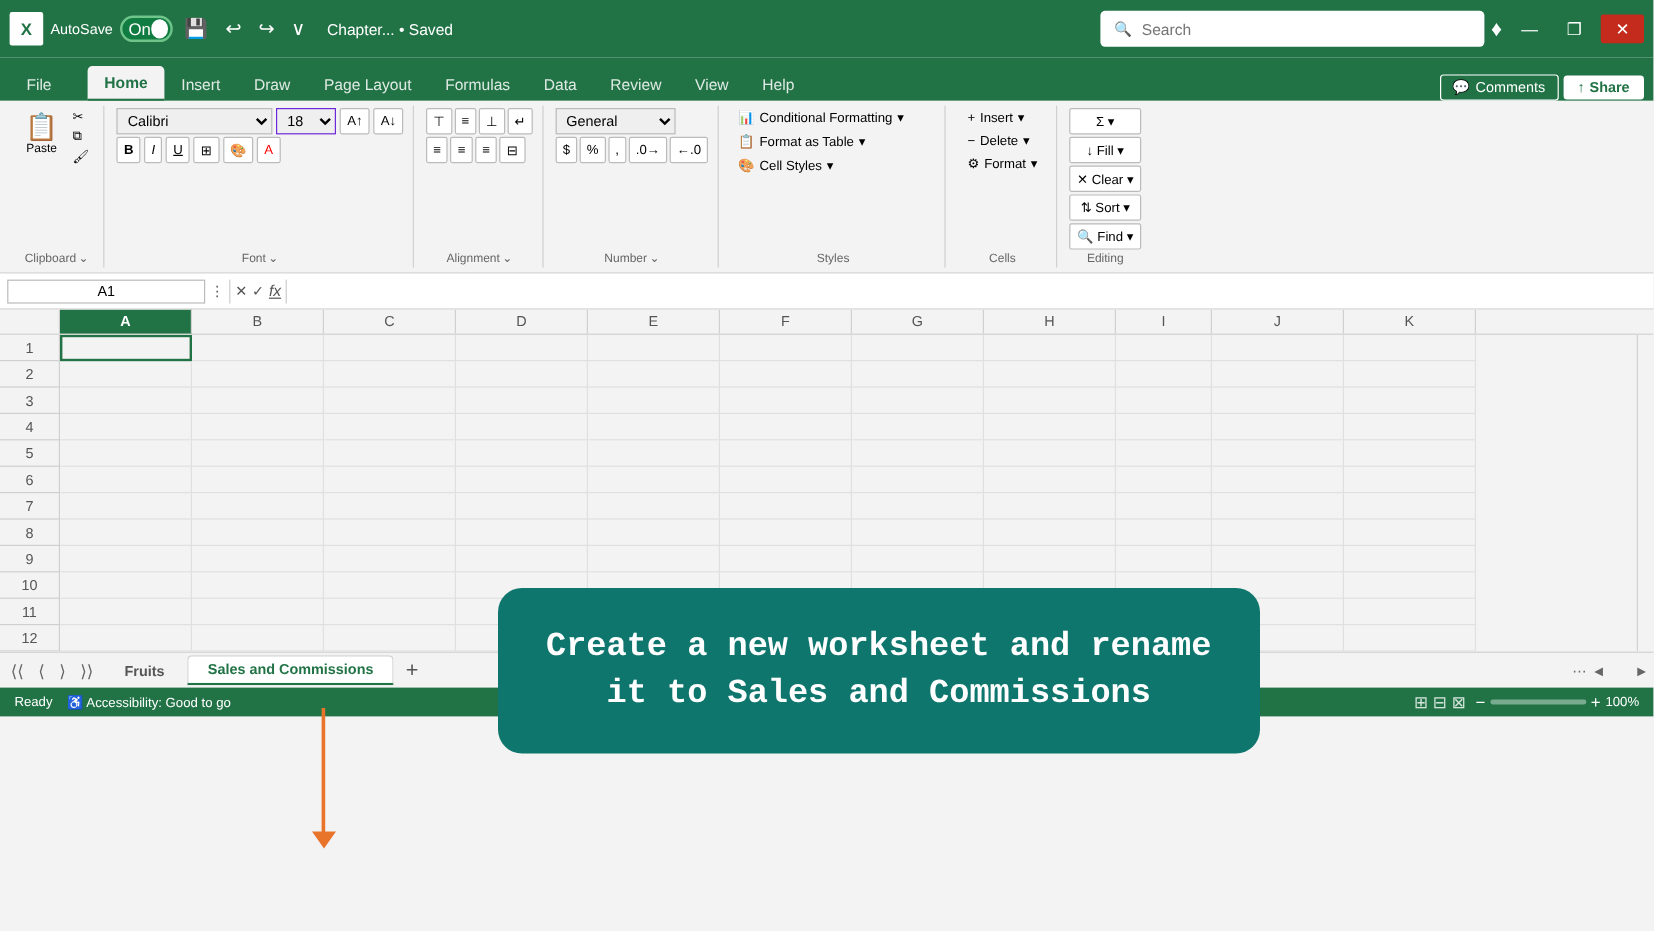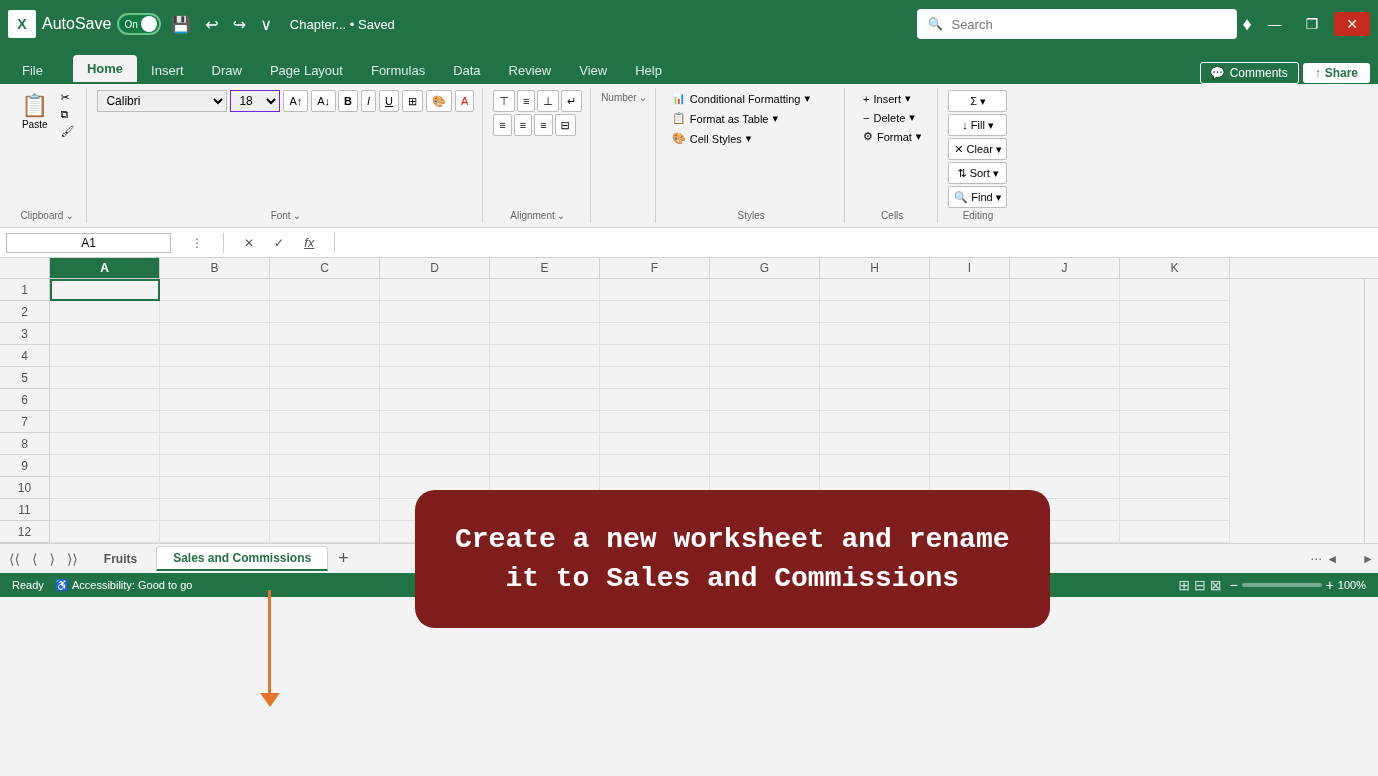--- a/index.html
+++ b/index.html
@@ -4,21 +4,21 @@
   <style>
     * { box-sizing: border-box; margin: 0; padding: 0; }
     body { font-family: 'Segoe UI', Arial, sans-serif; font-size: 12px; background: #f3f3f3; overflow: hidden; width: 1378px; height: 776px; }
 
     
     .title-bar {
       display: flex; align-items: center; background: #217346; height: 48px; padding: 0 8px; gap: 6px; color: white;
     }
     .title-bar-left { display: flex; align-items: center; gap: 6px; flex: 1; }
     .excel-logo { background: #fff; color: #217346; font-weight: bold; font-size: 14px; width: 28px; height: 28px; display: flex; align-items: center; justify-content: center; border-radius: 2px; }
-    .autosave-label { font-size: 16px; color: #fff; }
+    .autosave-label { font-size: 12px; color: #fff; }
     .autosave-toggle { background: #107c41; border: 2px solid #6fc48a; border-radius: 12px; width: 44px; height: 22px; display: flex; align-items: center; padding: 2px; cursor: pointer; }
     .autosave-knob { background: white; border-radius: 50%; width: 16px; height: 16px; margin-left: auto; }
     .title-bar-icon { color: white; font-size: 16px; cursor: pointer; padding: 4px; }
     .search-box {
       display: flex; align-items: center; background: #fff; border-radius: 4px; padding: 4px 12px; gap: 8px; width: 320px; height: 30px;
     }
     .search-box input { border: none; outline: none; font-size: 13px; width: 100%; color: #333; }
     .title-bar-right { display: flex; align-items: center; gap: 8px; }
     .win-btn { color: white; font-size: 14px; cursor: pointer; padding: 4px 8px; }
     .win-close { background: #c42b1c; padding: 4px 12px; border-radius: 2px; }
@@ -34,36 +34,36 @@
 
     
     .ribbon { display: flex; background: #f3f3f3; border-bottom: 1px solid #d0d0d0; padding: 4px 8px; gap: 2px; min-height: 88px; align-items: stretch; }
     .ribbon-group { display: flex; flex-direction: column; align-items: center; padding: 2px 8px; border-right: 1px solid #d0d0d0; min-width: fit-content; }
     .ribbon-group:last-child { border-right: none; }
     .ribbon-group-content { display: flex; align-items: flex-start; gap: 3px; flex: 1; }
     .ribbon-group-label { font-size: 10px; color: #666; margin-top: 2px; display: flex; align-items: center; gap: 2px; }
     .ribbon-btn { display: flex; flex-direction: column; align-items: center; padding: 3px 5px; border-radius: 3px; cursor: pointer; font-size: 10px; min-width: 32px; }
     .ribbon-btn-large { font-size: 22px; }
     .small-btn { padding: 1px 4px; border-radius: 2px; cursor: pointer; font-size: 11px; border: none; background: transparent; }
-    .font-group-controls { display: flex; flex-direction: row; gap: 2px; justify-content: space-between; }
+    .font-group-controls { display: flex; flex-direction: column; gap: 2px; justify-content: space-between; }
     .font-row { display: flex; align-items: center; gap: 3px; }
     .font-select { font-size: 12px; border: 1px solid #bbb; padding: 1px 4px; width: 130px; height: 22px; }
     .font-size-select { font-size: 12px; border: 1px solid #6d28d9; padding: 1px 4px; width: 50px; height: 22px; }
     .format-btn { border: 1px solid #bbb; background: white; padding: 1px 5px; cursor: pointer; font-size: 11px; height: 22px; border-radius: 2px; }
     .bold-btn { font-weight: bold; }
     .italic-btn { font-style: italic; }
     .underline-btn { text-decoration: underline; }
     .number-select { font-size: 12px; border: 1px solid #bbb; padding: 1px 4px; width: 100px; height: 22px; }
     .styles-group { display: flex; flex-direction: column; gap: 3px; min-width: 170px; }
     .styles-btn { display: flex; align-items: center; gap: 4px; padding: 2px 6px; border-radius: 3px; cursor: pointer; font-size: 11px; white-space: nowrap; }
     .cells-group { display: flex; flex-direction: column; gap: 2px; }
     .cells-btn { display: flex; align-items: center; gap: 4px; padding: 2px 8px; border-radius: 3px; cursor: pointer; font-size: 11px; white-space: nowrap; }
 
     
-    .formula-bar { display: flex; align-items: center; background: white; border-bottom: 1px solid #d0d0d0; height: 30px; padding: 0 6px; gap: 20px; }
+    .formula-bar { display: flex; align-items: center; background: white; border-bottom: 1px solid #d0d0d0; height: 30px; padding: 0 6px; gap: 4px; }
     .cell-ref { font-size: 12px; min-width: 70px; border: 1px solid #bbb; padding: 2px 4px; text-align: center; }
     .formula-sep { width: 1px; background: #ccc; height: 20px; }
     .formula-input { flex: 1; border: none; outline: none; font-size: 13px; }
 
     
     .spreadsheet { display: flex; flex-direction: column; flex: 1; overflow: hidden; }
     .col-headers { display: flex; background: #f3f3f3; border-bottom: 1px solid #d0d0d0; }
     .row-header-spacer { min-width: 50px; border-right: 1px solid #d0d0d0; }
     .col-header { border-right: 1px solid #d0d0d0; text-align: center; font-size: 12px; color: #555; padding: 3px 0; font-weight: normal; }
     .col-header.active { background: #217346; color: white; font-weight: 600; }
@@ -94,21 +94,21 @@
     .status-right { margin-left: auto; display: flex; align-items: center; gap: 8px; }
     .zoom-controls { display: flex; align-items: center; gap: 4px; }
     .zoom-btn { font-size: 14px; cursor: pointer; }
     .zoom-slider { width: 80px; height: 4px; background: rgba(255,255,255,0.4); border-radius: 2px; }
     .view-btns { display: flex; gap: 4px; }
     .view-btn { font-size: 14px; cursor: pointer; color: rgba(255,255,255,0.8); }
 
     
     .tooltip-bubble {
       position: absolute;
-      background: #7f1d1d;
+      background: #0f766e;
       color: white;
       border-radius: 20px;
       padding: 30px 40px;
       font-size: 28px;
       font-weight: 600;
       font-family: 'Courier New', monospace;
       max-width: 830px;
       text-align: center;
       line-height: 1.4;
       left: 415px;
@@ -148,21 +148,21 @@
     .col-K { width: 110px; }
   </style>
 </head>
 <body>
 
 <div class="title-bar">
   <div class="title-bar-left">
     <div class="excel-logo">X</div>
     <span class="autosave-label">AutoSave</span>
     <div class="autosave-toggle">
-      <span style="font-size:10px;color:white;margin-left:3px;">On</span>
+      <span style="font-size:14px;color:white;margin-left:3px;">On</span>
       <div class="autosave-knob"></div>
     </div>
     <span class="title-bar-icon">💾</span>
     <span class="title-bar-icon">↩</span>
     <span class="title-bar-icon">↪</span>
     <span class="title-bar-icon">∨</span>
     <span style="color:white;margin-left:8px;font-size:13px;">Chapter... • Saved</span>
   </div>
   <div class="search-box">
     <span>🔍</span>
@@ -265,20 +265,34 @@
         </div>
       </div>
     </div>
     <div class="ribbon-group-label">
       <span>Alignment</span> 
         <span>⌄</span>
     </div>
   </div>
 
   <div class="ribbon-group">
+    <div class="ribbon-group-content">
+      <div style="display:flex;flex-direction:column;gap:2px;">
+        <select class="number-select">
+          <option>General</option>
+        </select>
+        <div style="display:flex;gap:2px;align-items:center;">
+          <button class="format-btn">$</button>
+          <button class="format-btn">%</button>
+          <button class="format-btn">,</button>
+          <button class="format-btn">.0→</button>
+          <button class="format-btn">←.0</button>
+        </div>
+      </div>
+    </div>
     <div class="ribbon-group-label">
       <span>Number</span> 
         <span>⌄</span>
     </div>
   </div>
 
   <div class="ribbon-group">
     <div class="ribbon-group-content">
       <div class="styles-group">
         <div class="styles-btn">

